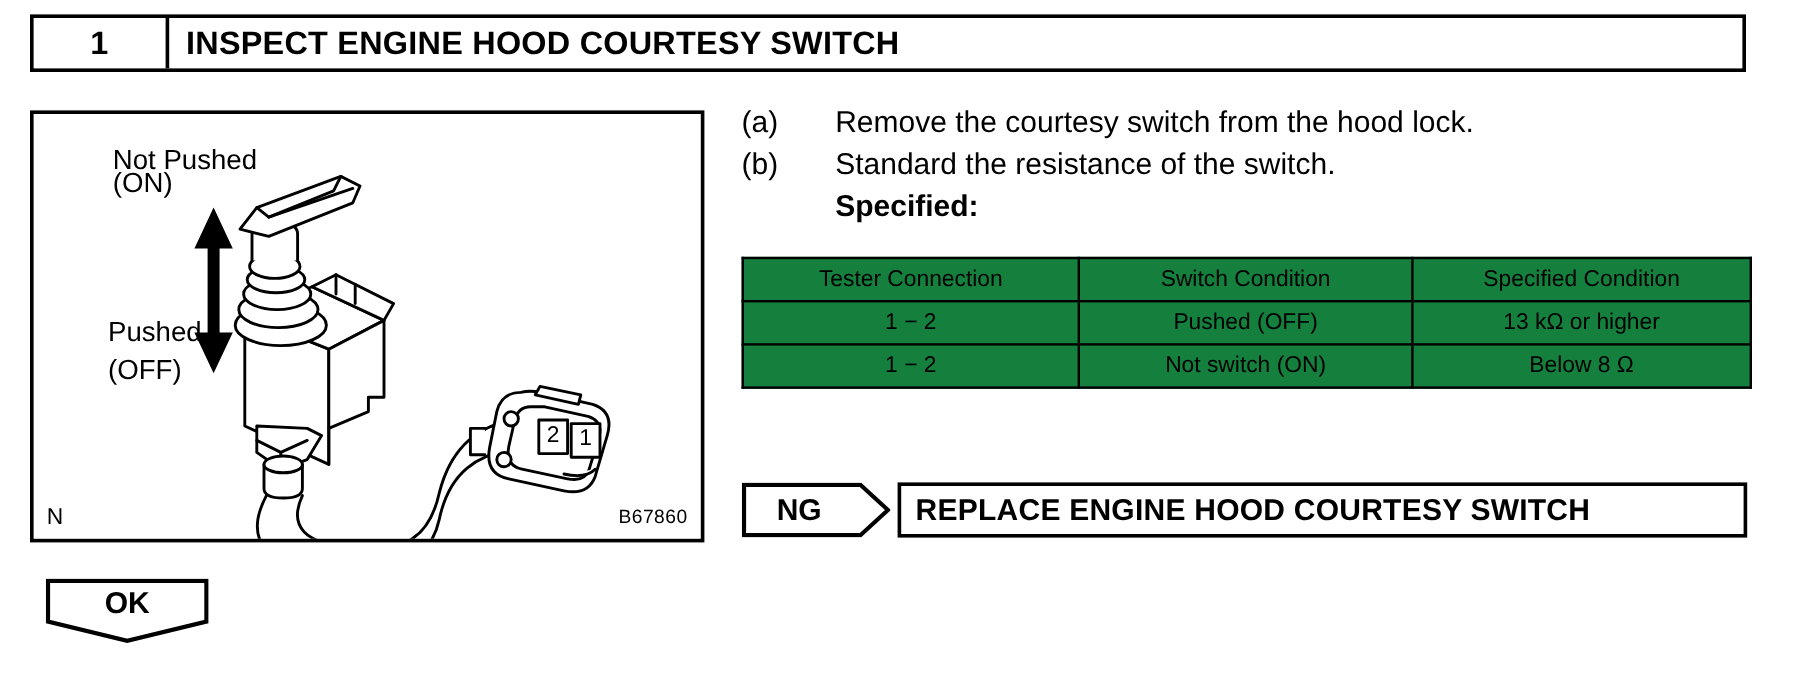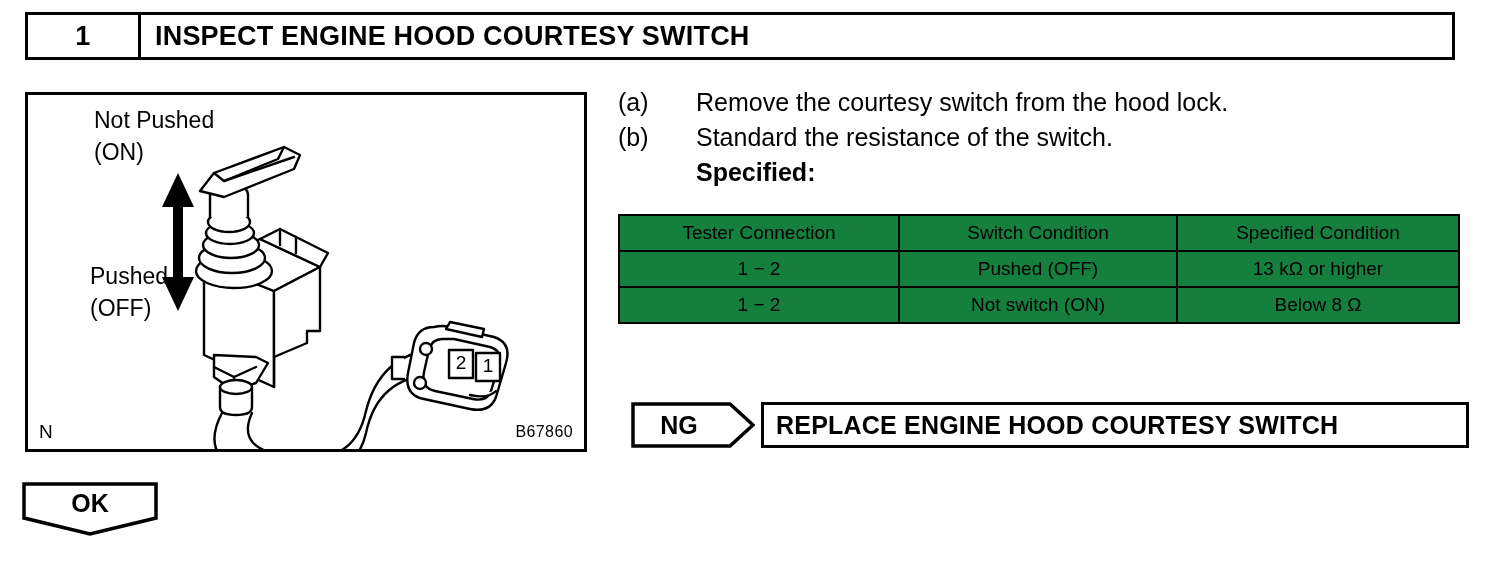--- a/index.html
+++ b/index.html
@@ -65,21 +65,21 @@
     left: 0; top: 0;
     width: 100%;
     height: 100%;
     display: block;
   }
   .fig-label {
     position: absolute;
     font-size: 23px;
     white-space: nowrap;
   }
-  #label-not-pushed { left: 66px; top: 12px; }
+  #label-not-pushed { left: 66px; top: 25px; }
   #label-on         { left: 66px; top: 44px; }
   #label-pushed     { left: 62px; top: 168px; }
   #label-off        { left: 62px; top: 200px; }
   #figure-letter {
     position: absolute;
     left: 11px;
     bottom: 6px;
     font-size: 19px;
   }
   #figure-code {
@@ -144,21 +144,21 @@
     height: 34px;
     padding: 0 4px;
   }
   #spec-table col.c1 { width: 280px; }
   #spec-table col.c2 { width: 278px; }
   #spec-table col.c3 { width: 282px; }
 
   
   #ng-row {
     position: absolute;
-    left: 631px;
+    left: 618px;
     top: 402px;
     display: flex;
     align-items: stretch;
   }
   #ng-badge {
     position: relative;
     width: 124px;
     height: 46px;
     flex: none;
   }
@@ -184,21 +184,21 @@
     align-items: center;
     padding-left: 12px;
     font-size: 25px;
     font-weight: bold;
     letter-spacing: 0.2px;
   }
 
   
   #ok-badge {
     position: absolute;
-    left: 22px;
+    left: 38px;
     top: 482px;
     width: 136px;
     height: 54px;
   }
   #ok-badge svg { display: block; }
   #ok-badge-label {
     position: absolute;
     left: 0; top: 0;
     width: 136px;
     height: 42px;

